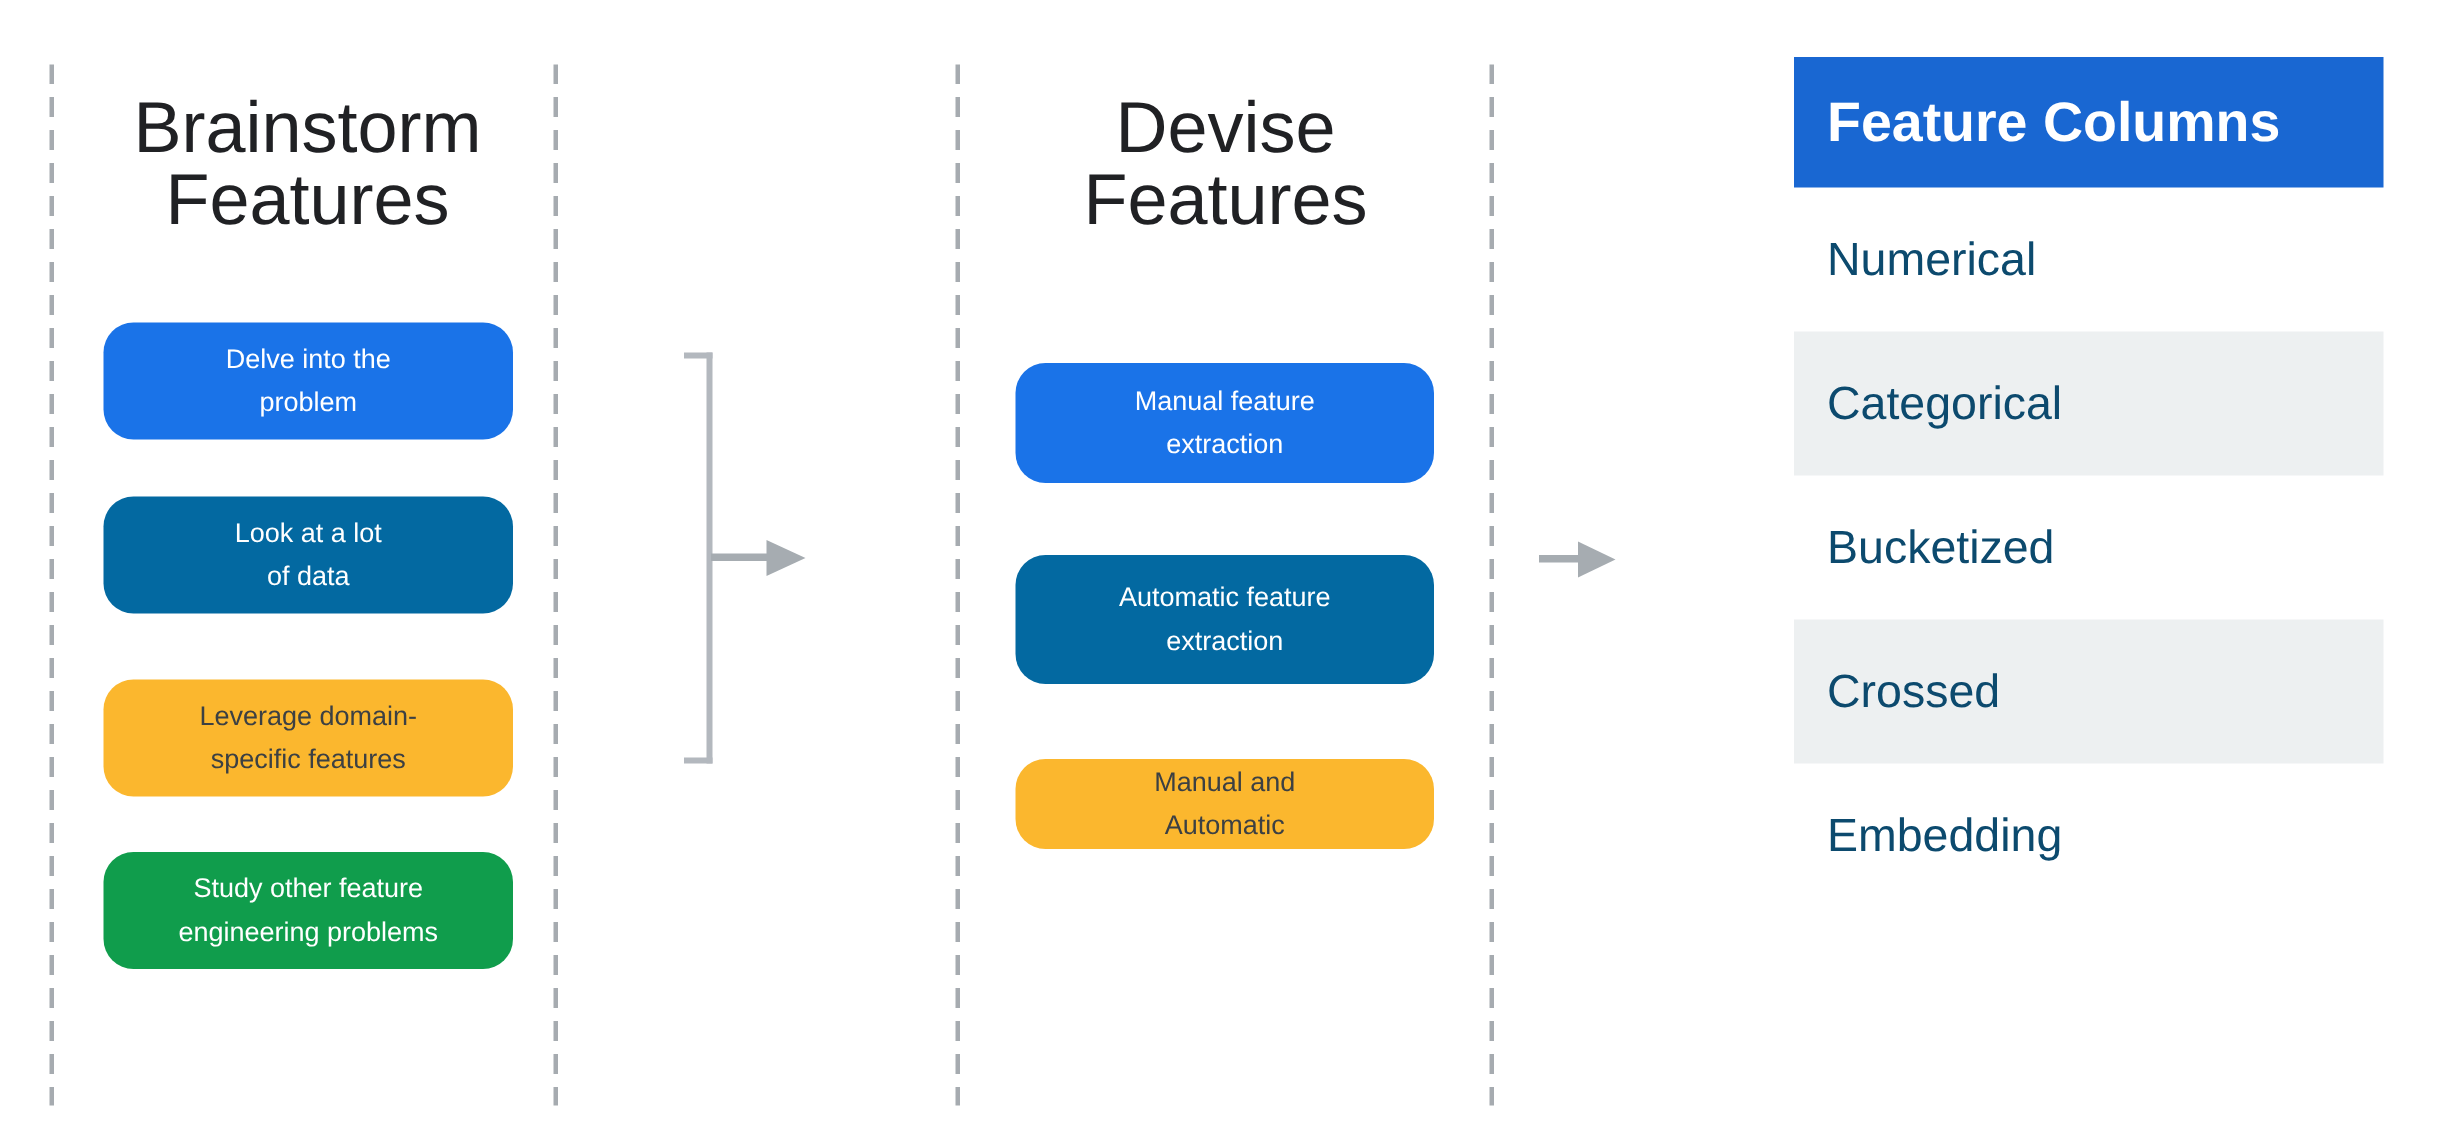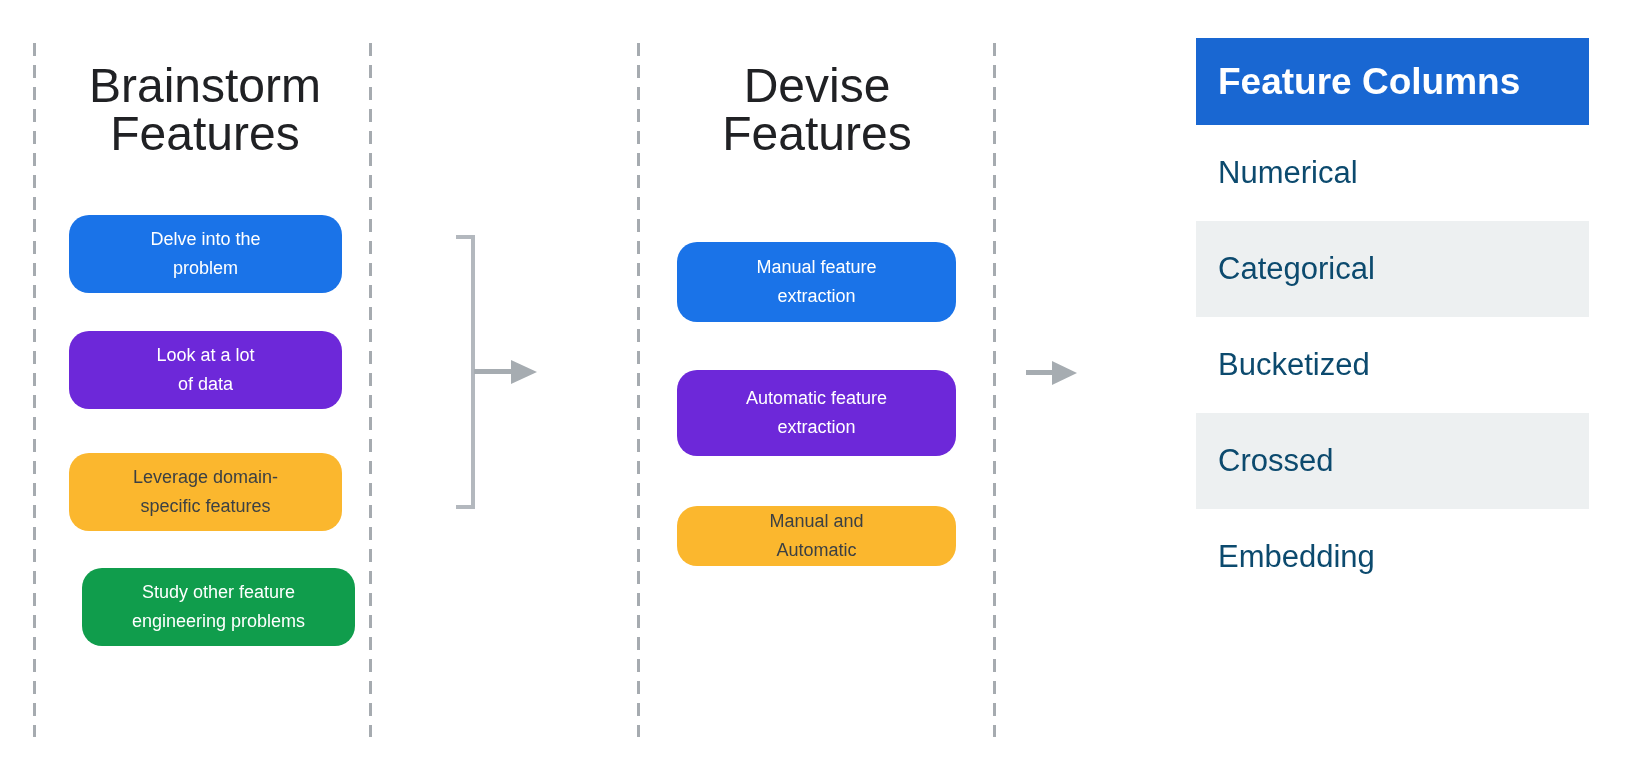--- a/index.html
+++ b/index.html
@@ -14,23 +14,23 @@
   
   .col-title{position:absolute;top:62px;width:340px;margin:0;
              font-size:48px;line-height:48px;font-weight:500;color:#202124;
              text-align:center;white-space:pre-line;}
 
   
   .node{position:absolute;border-radius:20px;display:flex;align-items:center;justify-content:center;
         text-align:center;font-size:18px;line-height:29px;font-weight:400;color:#ffffff;}
   .node .lbl{white-space:pre-line;}
   .c-blue{background:#1a73e8;}
-  .c-red{background:#6d28d9;text-align:center;}
+  .c-red{background:#0369a1;text-align:center;}
   .c-orange{background:#fbb72e;color:#3c4043;}
-  .c-green{background:#109d4c;margin-left:13px;}
+  .c-green{background:#109d4c;}
   .col1{left:69px;width:273px;height:78px;}
   .col2{left:677px;width:279px;}
 
   
   .bracket-part{position:absolute;background:#b3b8be;}
   .arrow-stem{position:absolute;height:5px;background:#a6acb1;}
   .arrow-head{position:absolute;width:0;height:0;
               border-top:12px solid transparent;border-bottom:12px solid transparent;
               border-left:26px solid #a6acb1;}
 

